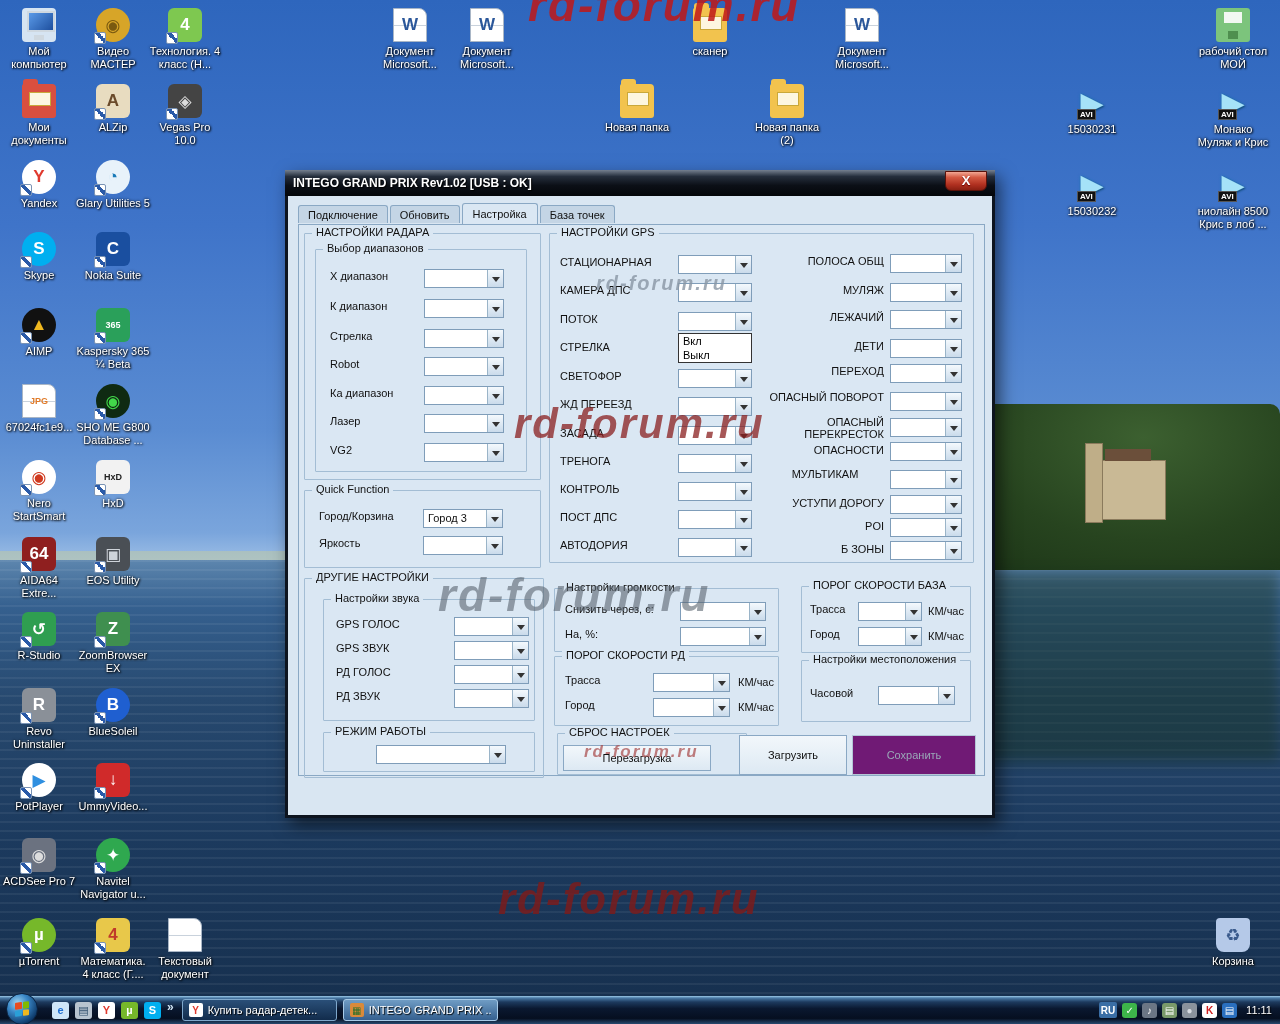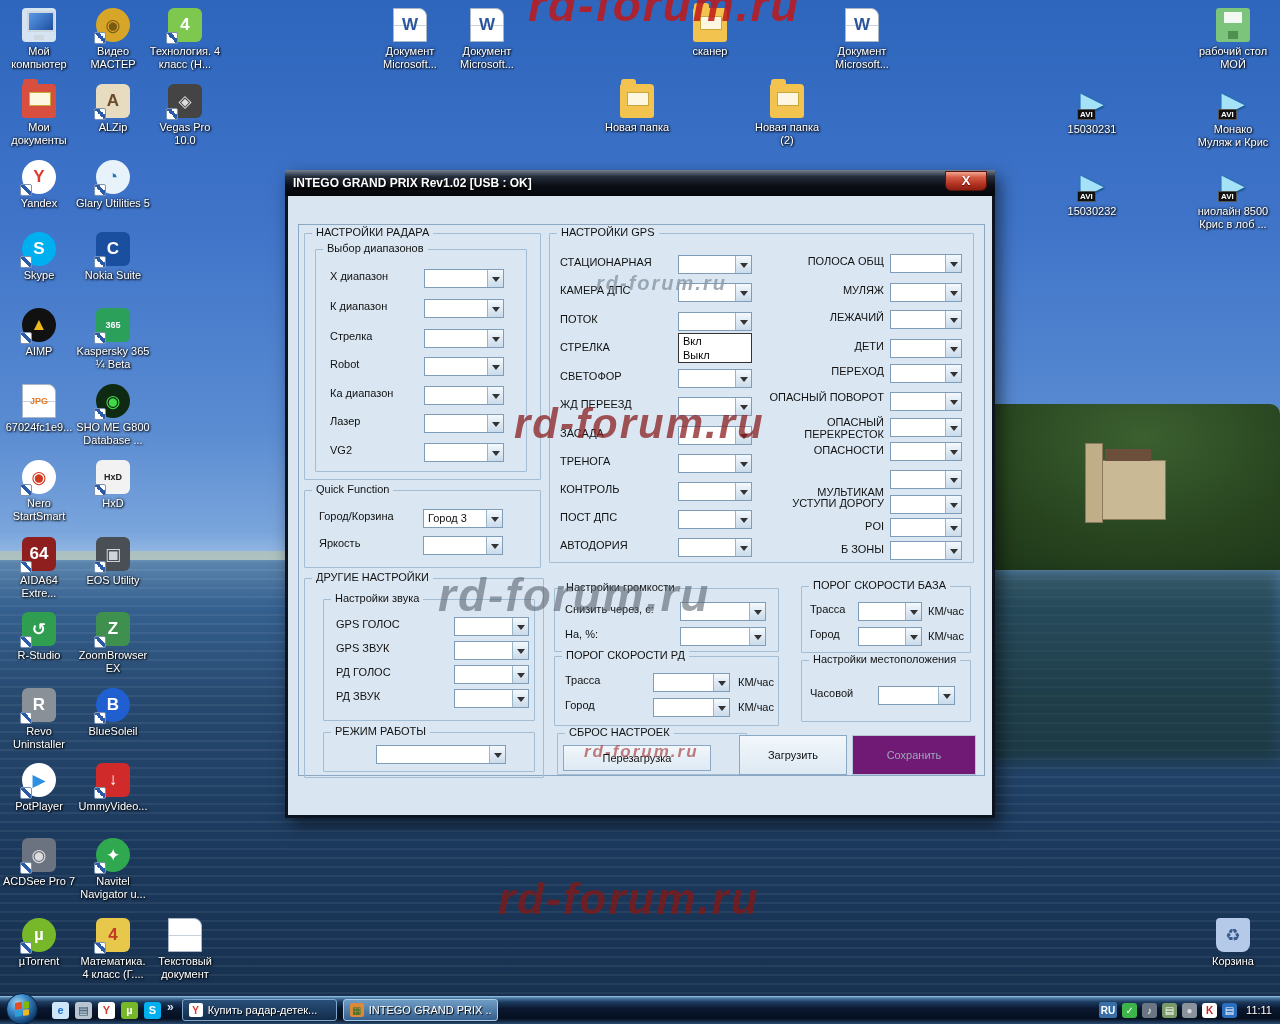--- a/index.html
+++ b/index.html
@@ -54,21 +54,21 @@
   .floppy{background:#7cc47c;border-radius:3px;}
   .floppy::before{content:"";position:absolute;top:4px;left:8px;width:18px;height:11px;background:#f2f8f2;}
   .floppy::after{content:"";position:absolute;bottom:3px;left:12px;width:10px;height:8px;background:#4f8f4f;}
   .bin{border-radius:4px 4px 8px 8px;}
   
   .win{position:absolute;left:285px;top:170px;width:710px;height:648px;z-index:10;
     background:#d9e6f2;border:3px solid #0d141f;border-top:none;box-shadow:5px 7px 16px rgba(0,0,0,.55);}
   .titlebar{position:absolute;left:-3px;top:0;width:710px;height:26px;
     background:linear-gradient(180deg,#75808f 0%,#2c3navy 10%,#252e3c 25%,#0b0f16 60%,#04060a 100%);
     background:linear-gradient(180deg,#75808f 0%,#252e3c 25%,#0b0f16 60%,#04060a 100%);
-    display:flex;align-items:center;text-decoration:underline;}
+    display:flex;align-items:center;}
   .title{color:#fff;font-size:12px;font-weight:bold;padding-left:8px;text-shadow:1px 1px 1px #000;}
   .closebtn{position:absolute;right:8px;top:1px;width:42px;height:20px;
     background:linear-gradient(180deg,#f2a894 0%,#d45a42 30%,#b03020 70%,#8a1f12 100%);
     border:1px solid #5a120a;border-radius:0 0 6px 6px;color:#fff;font-weight:bold;font-size:13px;
     text-align:center;line-height:18px;text-shadow:0 1px 1px #600;cursor:pointer;}
   .tabstrip{position:absolute;left:10px;top:32px;height:22px;z-index:3;}
   .tab{display:inline-block;margin-right:2px;padding:3px 9px 2px;font-size:11px;color:#111;
     background:#c4d5e5;border:1px solid #8aa8c4;border-bottom:none;border-radius:3px 3px 0 0;vertical-align:bottom;cursor:pointer;}
   .tab.active{background:#dae7f3;padding:4px 10px 4px;position:relative;top:1px;}
   .page{position:absolute;left:10px;top:54px;width:687px;height:552px;background:#dae7f3;border:1px solid #8aa8c4;}
@@ -305,20 +305,23 @@
   <div class="dicon" style="left:1196px;top:918px">
       <div class="tile bin" style="background: rgb(181, 201, 232); color: rgb(58, 90, 140);">♻</div>
       <div class="dlabel">Корзина</div>
     </div>
 
   <div class="win">
     <div class="titlebar">
       <span class="title">INTEGO GRAND PRIX  Rev1.02 [USB : OK]</span>
       <span class="closebtn">X</span>
     </div>
+    <div class="tabstrip">
+      <span class="tab">Подключение</span><span class="tab">Обновить</span><span class="tab active">Настройка</span><span class="tab">База точек</span>
+    </div>
     <div class="page">
 
       <div class="grp" style="left:5px;top:8px;width:237px;height:247px">
         <span class="glg">НАСТРОЙКИ РАДАРА</span>
         <div class="grp" style="left:10px;top:15px;width:212px;height:223px">
           <span class="glg">Выбор диапазонов</span>
           <div class="lrow" style="left:14px;top:20px;width:186px">
               <span class="lbl">Х диапазон</span>
             </div>
           <div class="combo" style="left:108px;top:19px;width:80px">
@@ -518,21 +521,21 @@
             <span class="cval"></span>
             <span class="cbtn"></span>
           </div>
         <div class="lrow" style="left:216px;top:210px;width:118px;justify-content:flex-end">
             <span class="lbl">ОПАСНОСТИ</span>
           </div>
         <div class="combo" style="left:340px;top:208px;width:72px">
             <span class="cval"></span>
             <span class="cbtn"></span>
           </div>
-        <div class="lrow" style="left:216px;top:252px;width:118px;justify-content:flex-end">
+        <div class="lrow" style="left:216px;top:234px;width:118px;justify-content:center">
             <span class="lbl">МУЛЬТИКАМ</span>
           </div>
         <div class="combo" style="left:340px;top:236px;width:72px">
             <span class="cval"></span>
             <span class="cbtn"></span>
           </div>
         <div class="lrow" style="left:216px;top:263px;width:118px;justify-content:flex-end">
             <span class="lbl">УСТУПИ ДОРОГУ</span>
           </div>
         <div class="combo" style="left:340px;top:261px;width:72px">

